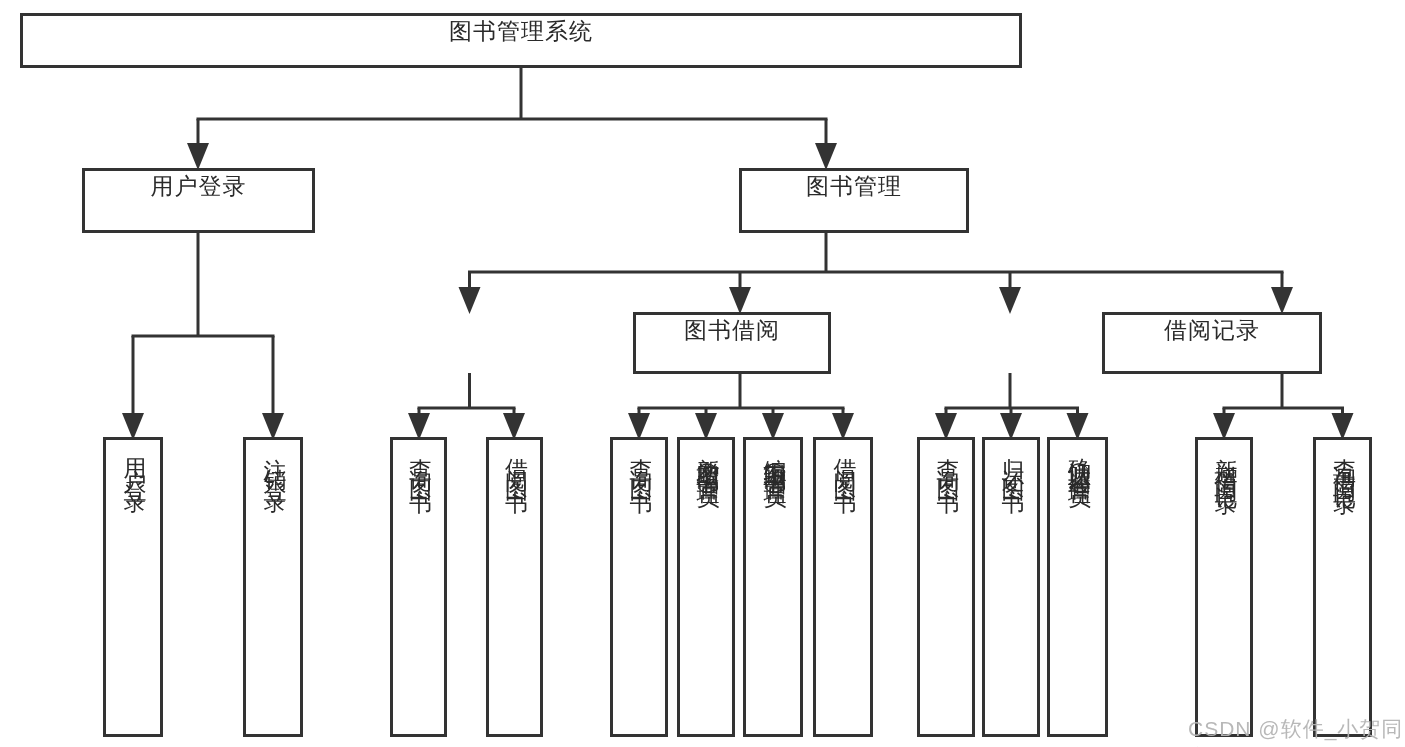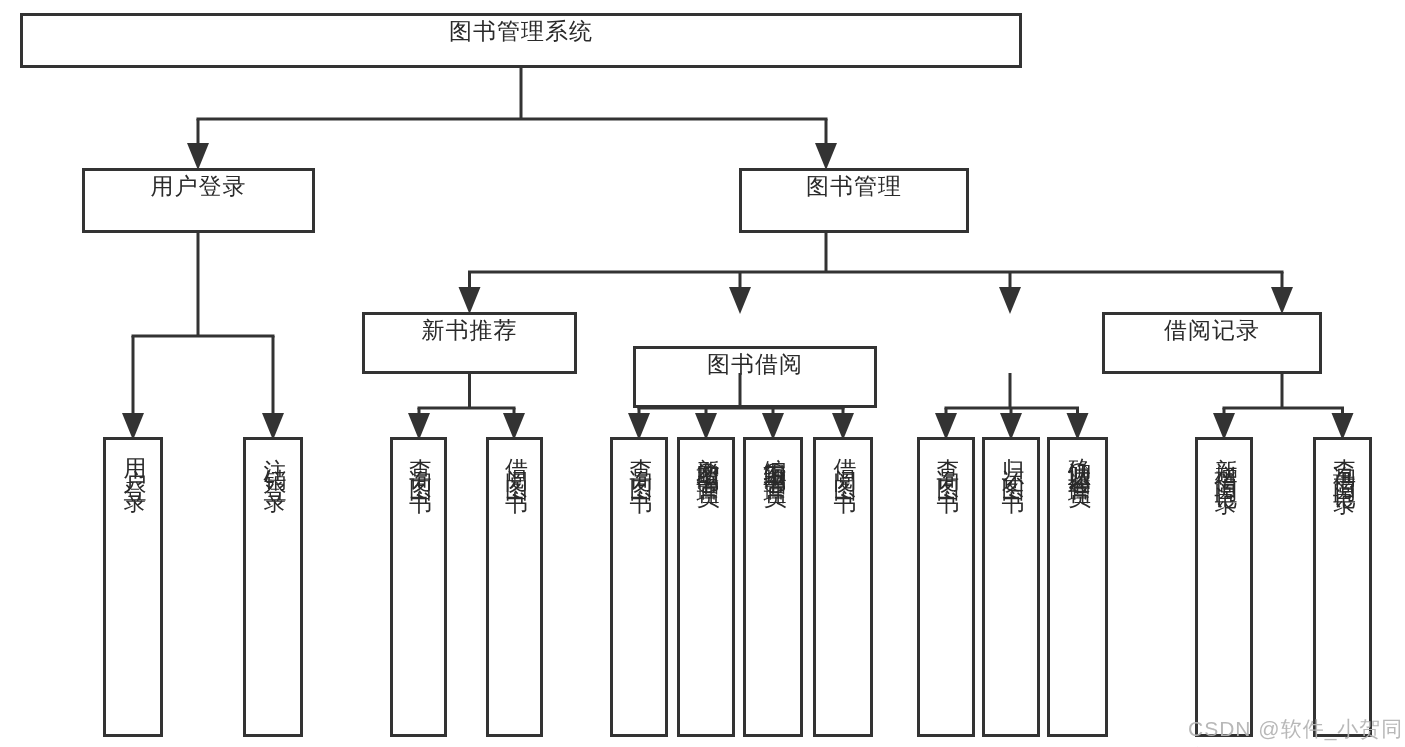--- a/index.html
+++ b/index.html
@@ -19,21 +19,21 @@
     white-space:nowrap;
   }
   .len4  .vlabel { letter-spacing:11px; }
   .len6  .vlabel { letter-spacing:7px; }
   .len10 .vlabel { letter-spacing:4px; }
   
   .n-root { left:20px;  top:13px;  width:1002px; height:55px; }
   .n-ul   { left:82px;  top:168px; width:233px;  height:65px; }
   .n-bm   { left:711px; top:168px; width:230px;  height:65px;margin-left:28px; }
   .n-nb   { left:362px; top:312px; width:215px;  height:62px; }
-  .n-bb   { left:633px; top:312px; width:244px;  height:62px;margin-top:34px; }
+  .n-bb   { left:633px; top:312px; width:198px;  height:62px; }
   .n-cb   { left:903px; top:312px; width:214px;  height:62px; }
   .n-br   { left:1102px;top:312px; width:220px;  height:62px; }
   
   .leaf { top:437px; height:300px; }
   .l-ul  { left:103px;  width:60px; }
   .l-lo  { left:243px;  width:60px; }
   .l-nq  { left:390px;  width:57px; }
   .l-nb  { left:486px;  width:57px; }
   .l-bq  { left:610px;  width:58px; }
   .l-ba  { left:677px;  width:58px; }
@@ -124,23 +124,20 @@
     <span>图书管理系统</span>
   </div>
 
   <div class="node n-ul">
     <span>用户登录</span>
   </div>
   <div class="node n-bm">
     <span>图书管理</span>
   </div>
 
-  <div class="node n-nb">
-    <span>新书推荐</span>
-  </div>
   <div class="node n-bb">
     <span>图书借阅</span>
   </div>
   <div class="node n-br">
     <span>借阅记录</span>
   </div>
 
   <div class="node leaf len4 l-ul">
     <span class="vlabel">用户登录</span>
   </div>

